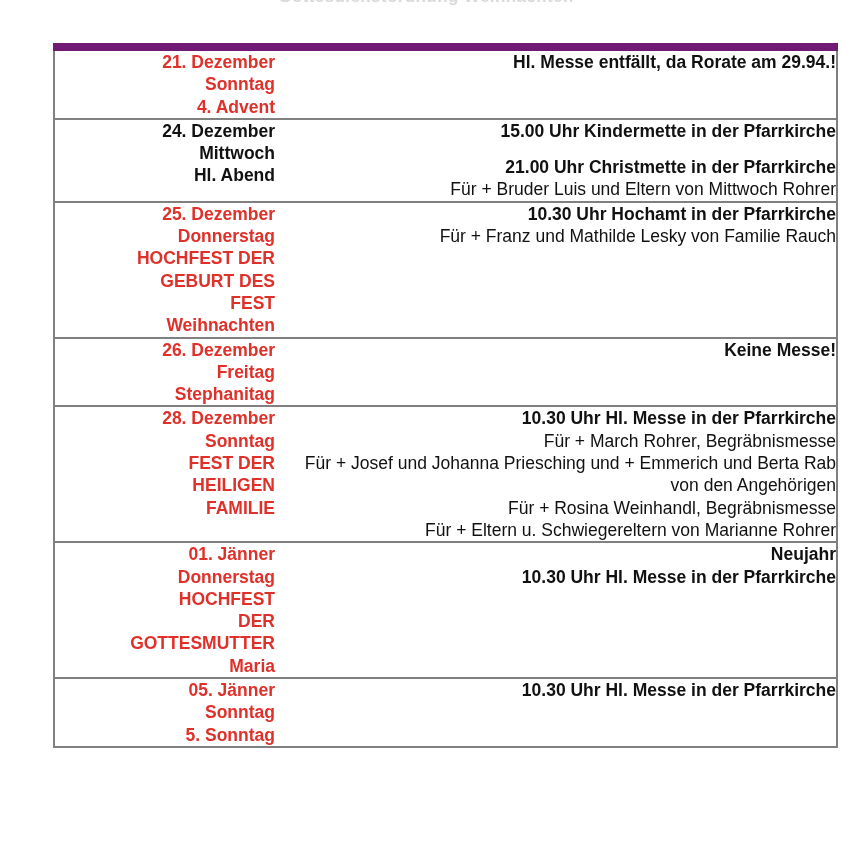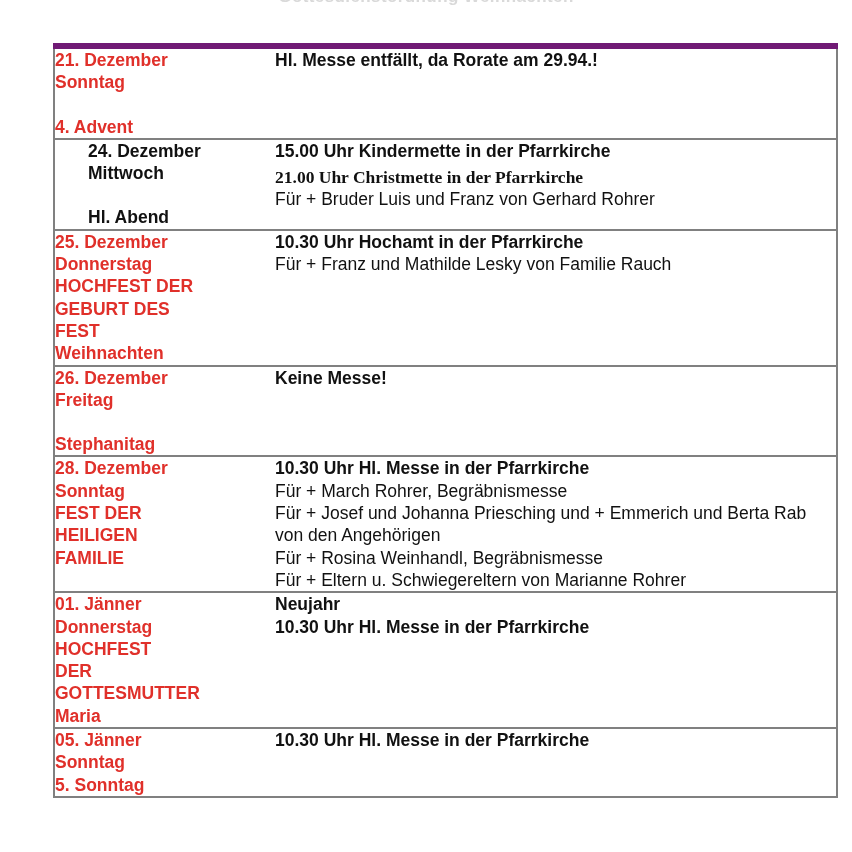--- a/index.html
+++ b/index.html
@@ -41,23 +41,24 @@
     user-select: none;
   }
 
   .schedule {
     position: absolute;
     left: 53px;
     top: 43px;
     width: 781px;
     border-collapse: collapse;
     table-layout: fixed;
-    border-top: 6px solid #701a75;
+    border-top: 8px solid #701a75;
     border-left: 2px solid #808080;
     border-right: 2px solid #808080;
+    text-align: right;
   }
 
   .schedule tr {
     border-bottom: 2px solid #808080;
   }
 
   .schedule td {
     vertical-align: top;
     padding: 0;
     background: #ffffff;
@@ -73,30 +74,30 @@
   }
 
   .date-line {
     font-size: 17.5px;
     font-weight: bold;
     line-height: 22.3px;
     white-space: pre-wrap;
   }
   .date-line.red   { color: #E0302A; }
   .date-line.black { color: #111111; padding-left: 33px; }
-  .date-line.gap   { margin-top: 22px; }
+  .date-line.gap   { }
 
   .detail-line {
     font-size: 17.5px;
     line-height: 22.3px;
     color: #111111;
     white-space: pre-wrap;
   }
   .detail-line.bold { font-weight: bold; }
-  .detail-line.gap  { margin-top: 4px; font-family: Liberation Serif, serif; }
+  .detail-line.gap  { margin-top: 14px; }
 
   
   tr[data-row="0"] .col-date,
   tr[data-row="0"] .col-detail { min-height: 103px; }
 </style>
 </head>
 <body>
 
 <div class="page">
 
@@ -116,21 +117,21 @@
         </tr>
         <tr data-row="1">
           <td class="col-date">
             <div class="date-line black">24. Dezember</div>
             <div class="date-line black">Mittwoch</div>
             <div class="date-line black gap">Hl. Abend</div>
           </td>
           <td class="col-detail">
             <div class="detail-line bold">15.00 Uhr Kindermette in der Pfarrkirche</div>
             <div class="detail-line bold gap">21.00 Uhr Christmette in der Pfarrkirche</div>
-            <div class="detail-line">Für + Bruder Luis und Franz von Gerhard Rohrer</div>
+            <div class="detail-line">Für + Bruder Luis und Eltern von Mittwoch Rohrer</div>
           </td>
         </tr>
         <tr data-row="2">
           <td class="col-date">
             <div class="date-line red">25. Dezember</div>
             <div class="date-line red">Donnerstag</div>
             <div class="date-line red">HOCHFEST DER</div>
             <div class="date-line red">GEBURT DES</div>
             <div class="date-line red">FEST</div>
             <div class="date-line red">Weihnachten</div>

